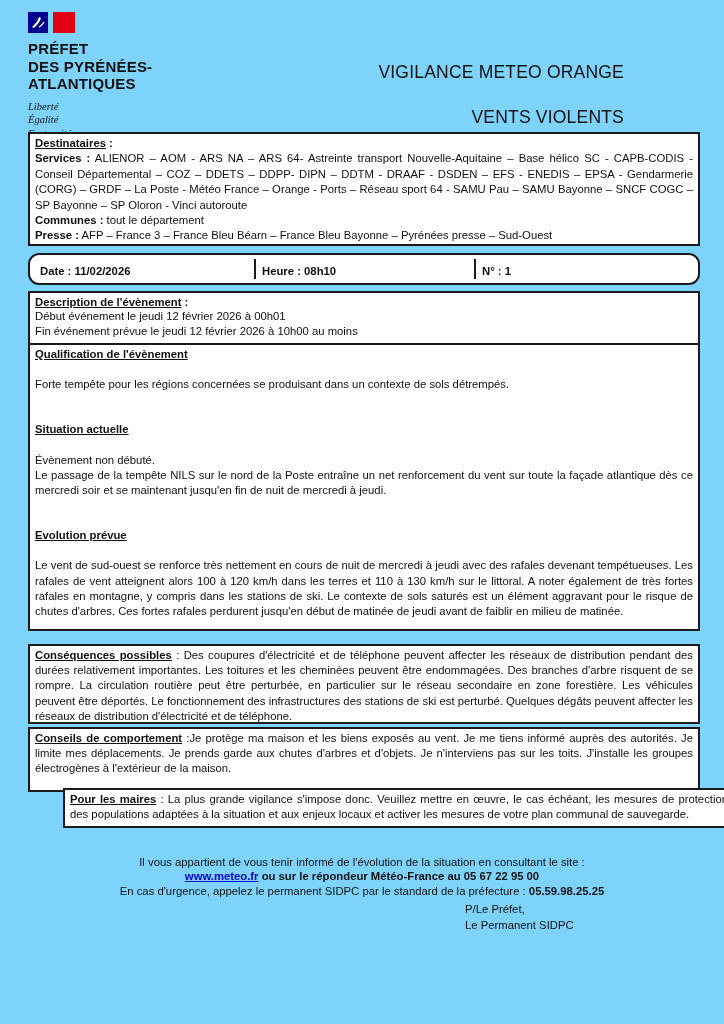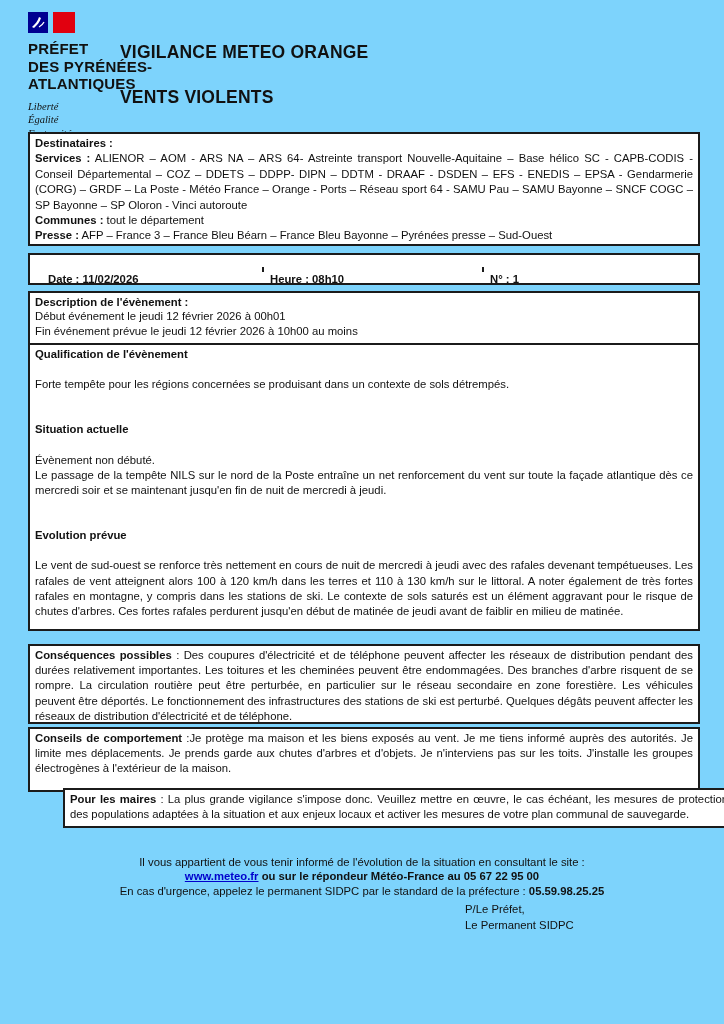--- a/index.html
+++ b/index.html
@@ -17,38 +17,38 @@
   }
   
   .logo { position:absolute; left:28px; top:12px; width:170px; }
   .flag { display:flex; gap:5px; margin-bottom:7px; }
   .flag-blue { width:20px; height:21px; background:#000091; position:relative; }
   .flag-red  { width:22px; height:21px; background:#e1000f; }
   .flag-blue svg { position:absolute; left:2px; top:2px; }
   .pref-name { font-weight:bold; font-size:15px; line-height:17.5px; letter-spacing:.2px; }
   .motto { margin-top:7px; font-family:"Liberation Serif", serif; font-style:italic; font-size:10.5px; line-height:13.5px; }
   .doc-title-1, .doc-title-2 {
-    position:absolute; left:120px; right:100px; text-align:left;
-    font-weight:bold; font-size:17.5px; letter-spacing:.2px;
+    position:absolute; left:120px; right:100px; text-align:right;
+    font-weight:normal; font-size:17.5px; letter-spacing:.2px;margin-top:20px;
   }
   .doc-title-1 { top:45px; }
   .doc-title-2 { top:90px; }
   
   .box {
     position:absolute; left:28px; width:672px;
     border:2px solid #1b1b1b;
     padding:2px 5px;
     background:#fff;
   }
-  .bu { font-weight:bold; }
+  .bu { font-weight:bold; text-decoration:underline; }
   .b  { font-weight:bold; }
   .just { text-align:justify; }
   p { margin:0; }
   .box-recipients   { top:132px; height:114px; line-height:15.4px; }
-  .box-meta         { top:253px; height:32px; padding:12px; display:flex; }
+  .box-meta         { top:253px; height:32px; padding:4px; display:flex;border-radius:11px; }
   .box-meta .cell   { padding:5px 6px 0 6px; font-weight:bold; }
   .cell-date  { width:222px; border-right:2px solid #1b1b1b; }
   .cell-heure { width:220px; border-right:2px solid #1b1b1b; }
   .cell-num   { flex:1; }
   .box-description  { top:291px; height:58px; line-height:14.4px; }
   .box-qualification{ top:343px; height:288px; }
   .sp1 { height:15px; }   
   .sp2 { height:30px; }   
   .box-consequences { top:644px; height:80px; }
   .box-conseils     { top:727px; height:65px; }

